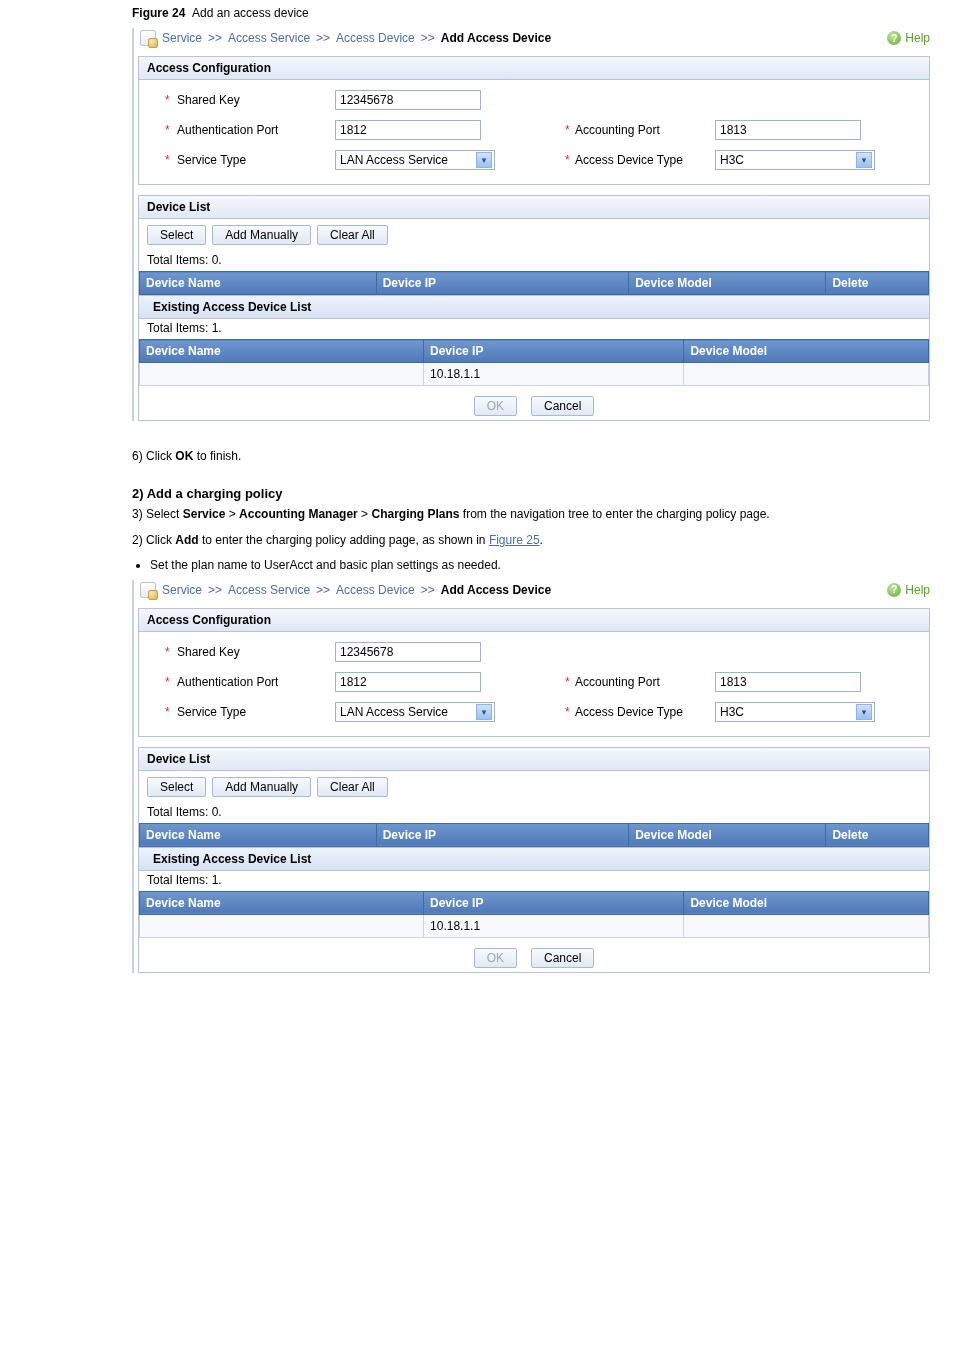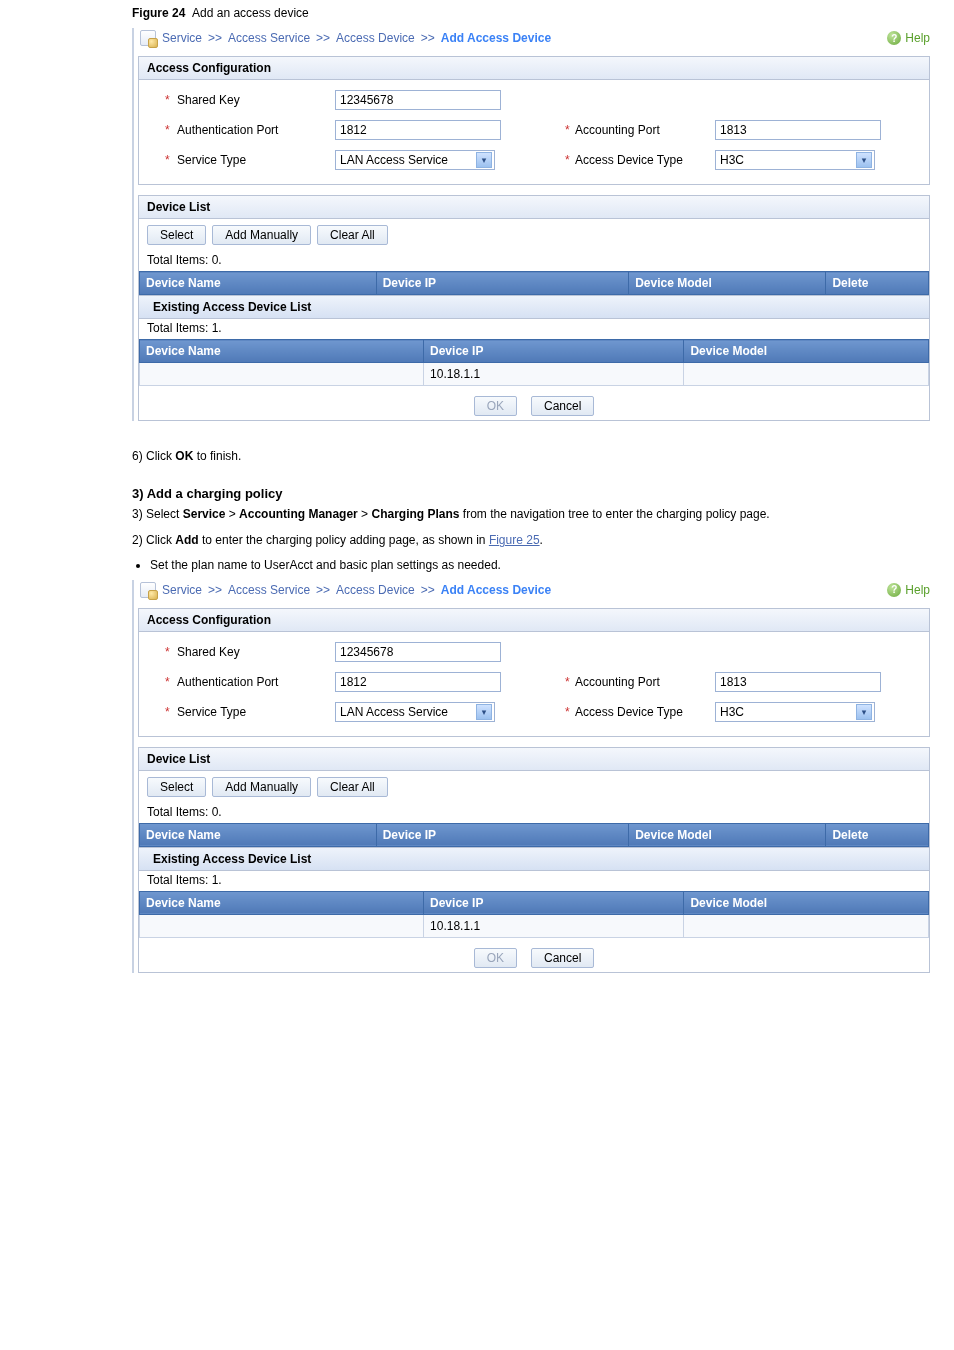--- a/index.html
+++ b/index.html
@@ -52,21 +52,21 @@
     border:1px solid #b6c2d8; border-radius:2px;
   }
   .bc-icon::after{
     content:""; position:absolute; right:-3px; bottom:-3px;
     width:8px; height:8px; border:1px solid #c7a24a;
     background:radial-gradient(circle at 30% 30%,#ffe9a8,#d9b24f);
     border-radius:2px;
   }
   .bc-link { color:var(--link); cursor:pointer; }
   .bc-sep { color:var(--link); }
-  .bc-current { font-weight:bold; color:#3b82f6; }
+  .bc-current { font-weight:bold; color:#000000; }
   .help {
     display:flex; align-items:center; gap:4px;
     color:var(--help-green); cursor:pointer;
   }
   .help-icon {
     width:14px; height:14px; border-radius:50%;
     background:radial-gradient(circle at 35% 30%,#bfe49a,#6aa93c);
     display:flex; align-items:center; justify-content:center;
     color:#fff; font-size:10px; font-weight:bold;
   }
@@ -85,21 +85,21 @@
     display:grid;
     grid-template-columns: 188px 170px 60px 150px 160px 20px;
     row-gap:10px; column-gap:0;
     align-items:center;
   }
   .flabel { text-align:left; padding-left:30px; position:relative; }
   .req { color:#c33; position:absolute; left:18px; }
   .tinput {
     height:20px; border:1px solid var(--input-border);
     padding:0 4px; background:#fff; font-size:12px;
-    width:166px;
+    width:146px;
   }
   .fselect {
     height:20px; border:1px solid var(--input-border);
     background:#fff; font-size:12px; width:160px;
     display:flex; align-items:center; justify-content:space-between;
     padding:0 2px 0 4px;
   }
   .sel-caret {
     width:16px; height:16px;
     background:linear-gradient(#cfe2ff,#9cc1ef);
@@ -266,21 +266,21 @@
           <button class="btn disabled">OK</button>
           <button class="btn">Cancel</button>
         </div>
       </div>
     </div>
   </div>
 
   <div class="aftertext">
     <span class="stepno">6)        Click </span><span class="click">OK</span><span> to finish.</span>
   </div>
-  <div class="heading3">3)    Add a charging policy</div>
+  <div class="heading3">2)    Add a charging policy</div>
   <div class="aftertext">
     <span>3)        Select </span><span class="click">Service</span><span> &gt; </span><span class="click">Accounting Manager</span><span> &gt; </span><span class="click">Charging Plans</span><span> from the navigation tree to enter the charging policy page.</span>
   </div>
   <div class="aftertext">
     <span>2)        Click </span><span class="click">Add</span><span> to enter the charging policy adding page, as shown in </span><a>Figure 25</a><span>.</span>
   </div>
   <ul class="bul">
     <li>
       <span>Set the plan name to </span><span class="click">UserAcct</span><span> and basic plan settings as needed.</span>
     </li>

